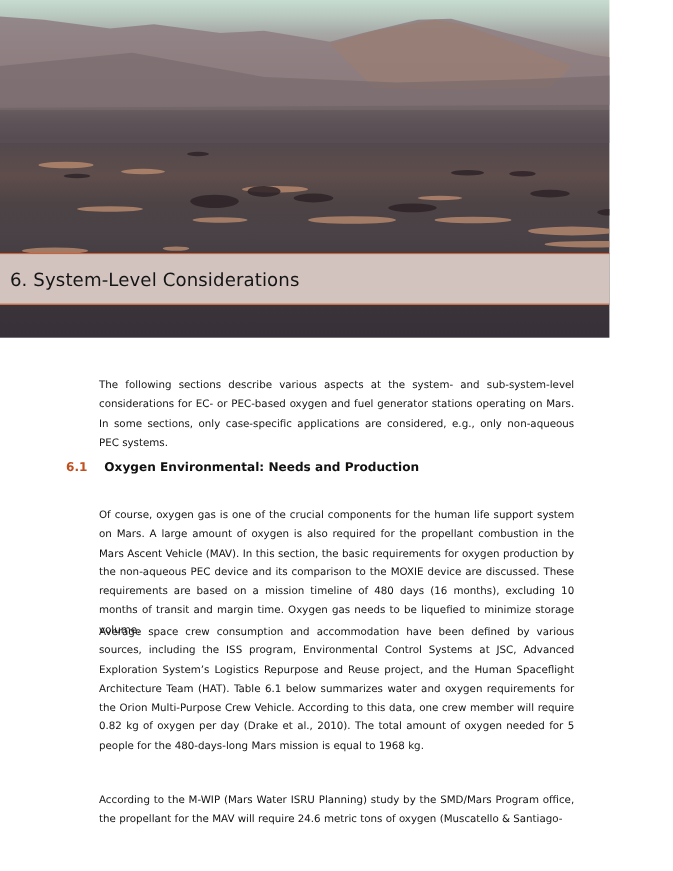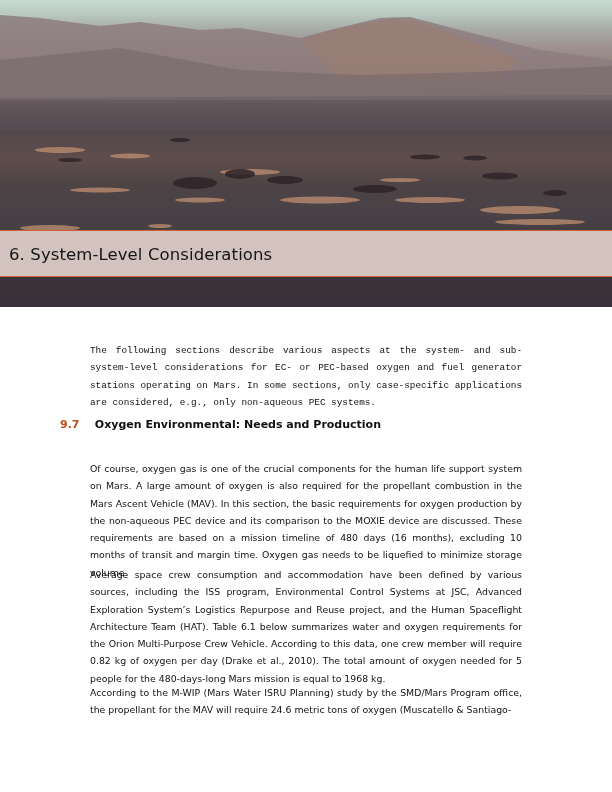--- a/index.html
+++ b/index.html
@@ -1,21 +1,21 @@
 <!DOCTYPE html>
 <html><head>
   <meta charset="utf-8">
   <style>
     html, body { margin: 0; padding: 0; }
     body {
       width: 612px; height: 792px; background: #ffffff; position: relative; overflow: hidden;
       font-family: "DejaVu Sans", sans-serif; color: #111;
     }
     .hero {
-      position: absolute; left: 0; top: 0; width: 612px; height: 307px; overflow: hidden;
+      position: absolute; left: 0; top: 0; width: 554px; height: 307px; overflow: hidden;
       background: linear-gradient(180deg,
         #c7dcd0 0px, #b9c9c0 14px, #a7a9a7 30px,
         #9c8f8c 50px, #8f7e7c 70px, #7d716f 88px,
         #6f6466 100px, #5d5358 112px, #4f4850 125px,
         #574a4c 140px, #5e4d4b 160px, #4d4345 185px,
         #4a4247 210px, #433c40 240px, #3b3438 270px, #37303a 307px);
     }
     .hero svg { position: absolute; left: 0; top: 0; }
     .title-bar {
       position: absolute; left: 0; top: 230px; width: 612px; height: 47px;
@@ -26,29 +26,29 @@
     .chapter-title {
       position: absolute; left: 9px; top: 14px;
       font-size: 16.5px; font-weight: normal; color: #151515; letter-spacing: 0.1px;
       margin: 0; white-space: nowrap;
     }
     .content {
       position: absolute; left: 90px; width: 432px;
       font-size: 9.35px; line-height: 17.3px; text-align: justify; color: #111;
     }
     .content p { margin: 0; }
-    .intro { top: 342px; font-family: Liberation Mono, monospace; }
+    .intro { top: 342px; }
     .section-head {
       position: absolute; left: 60px; top: 418px; font-size: 11px; font-weight: bold; white-space: nowrap;
     }
     .section-num { color: #c0501f; display: inline-block; width: 31px; }
     .section-title { color: #111; }
     .s1 { top: 449px; margin-top: 11px; }
     .s2 { top: 566px; }
-    .s3 { top: 684px; }
+    .s3 { top: 719px; }
     .em { }
   </style>
 </head>
 <body>
 
 <div class="hero">
   <svg width="612" height="307" viewBox="0 0 612 307">
 
     <path d="M0 15 L40 18 L100 26 L140 22 L200 30 L240 28 L300 38 L330 30 L380 18 L410 17 L460 30 L540 50 L612 60 L612 95 L0 98 Z" fill="#8d7c80" opacity="0.85"></path>
     <path d="M300 40 L340 28 L395 18 L420 22 L470 40 L520 60 L500 80 L420 82 L340 80 Z" fill="#9a7e72" opacity="0.7"></path>
@@ -91,21 +91,21 @@
       <span>System-Level Considerations</span>
     </h1>
   </div>
 </div>
 
 <div class="content intro">
   <p>The following sections describe various aspects at the system- and sub-system-level considerations for EC- or PEC-based oxygen and fuel generator stations operating on Mars. In some sections, only case-specific applications are considered, e.g., only non-aqueous PEC systems.</p>
 </div>
 
 <div class="section-head">
-  <span class="section-num">9.7</span>
+  <span class="section-num">6.1</span>
   <span class="section-title">Oxygen Environmental: Needs and Production</span>
 </div>
 
 <div class="content s1">
   <p>Of course, oxygen gas is one of the crucial components for the human life support system on Mars. A large amount of oxygen is also required for the propellant combustion in the Mars Ascent Vehicle (MAV). In this section, the basic requirements for oxygen production by the non-aqueous PEC device and its comparison to the MOXIE device are discussed. These requirements are based on a mission timeline of 480 days (16 months), excluding 10 months of transit and margin time. Oxygen gas needs to be liquefied to minimize storage volume.</p>
 </div>
 
 <div class="content s2">
   <p><span>Average space crew consumption and accommodation have been defined by various sources, including the ISS program, Environmental Control Systems at JSC, Advanced Exploration System’s Logistics Repurpose and Reuse project, and the Human Spaceflight Architecture Team (HAT). Table 6.1 below summarizes water and oxygen requirements for the Orion Multi-Purpose Crew Vehicle. According to this data, one crew member will require 0.82 kg of oxygen per day (</span><span class="em">Drake et al.</span><span>, 2010). The total amount of oxygen needed for 5 people for the 480-days-long Mars mission is equal to 1968 kg.</span></p>
 </div>

